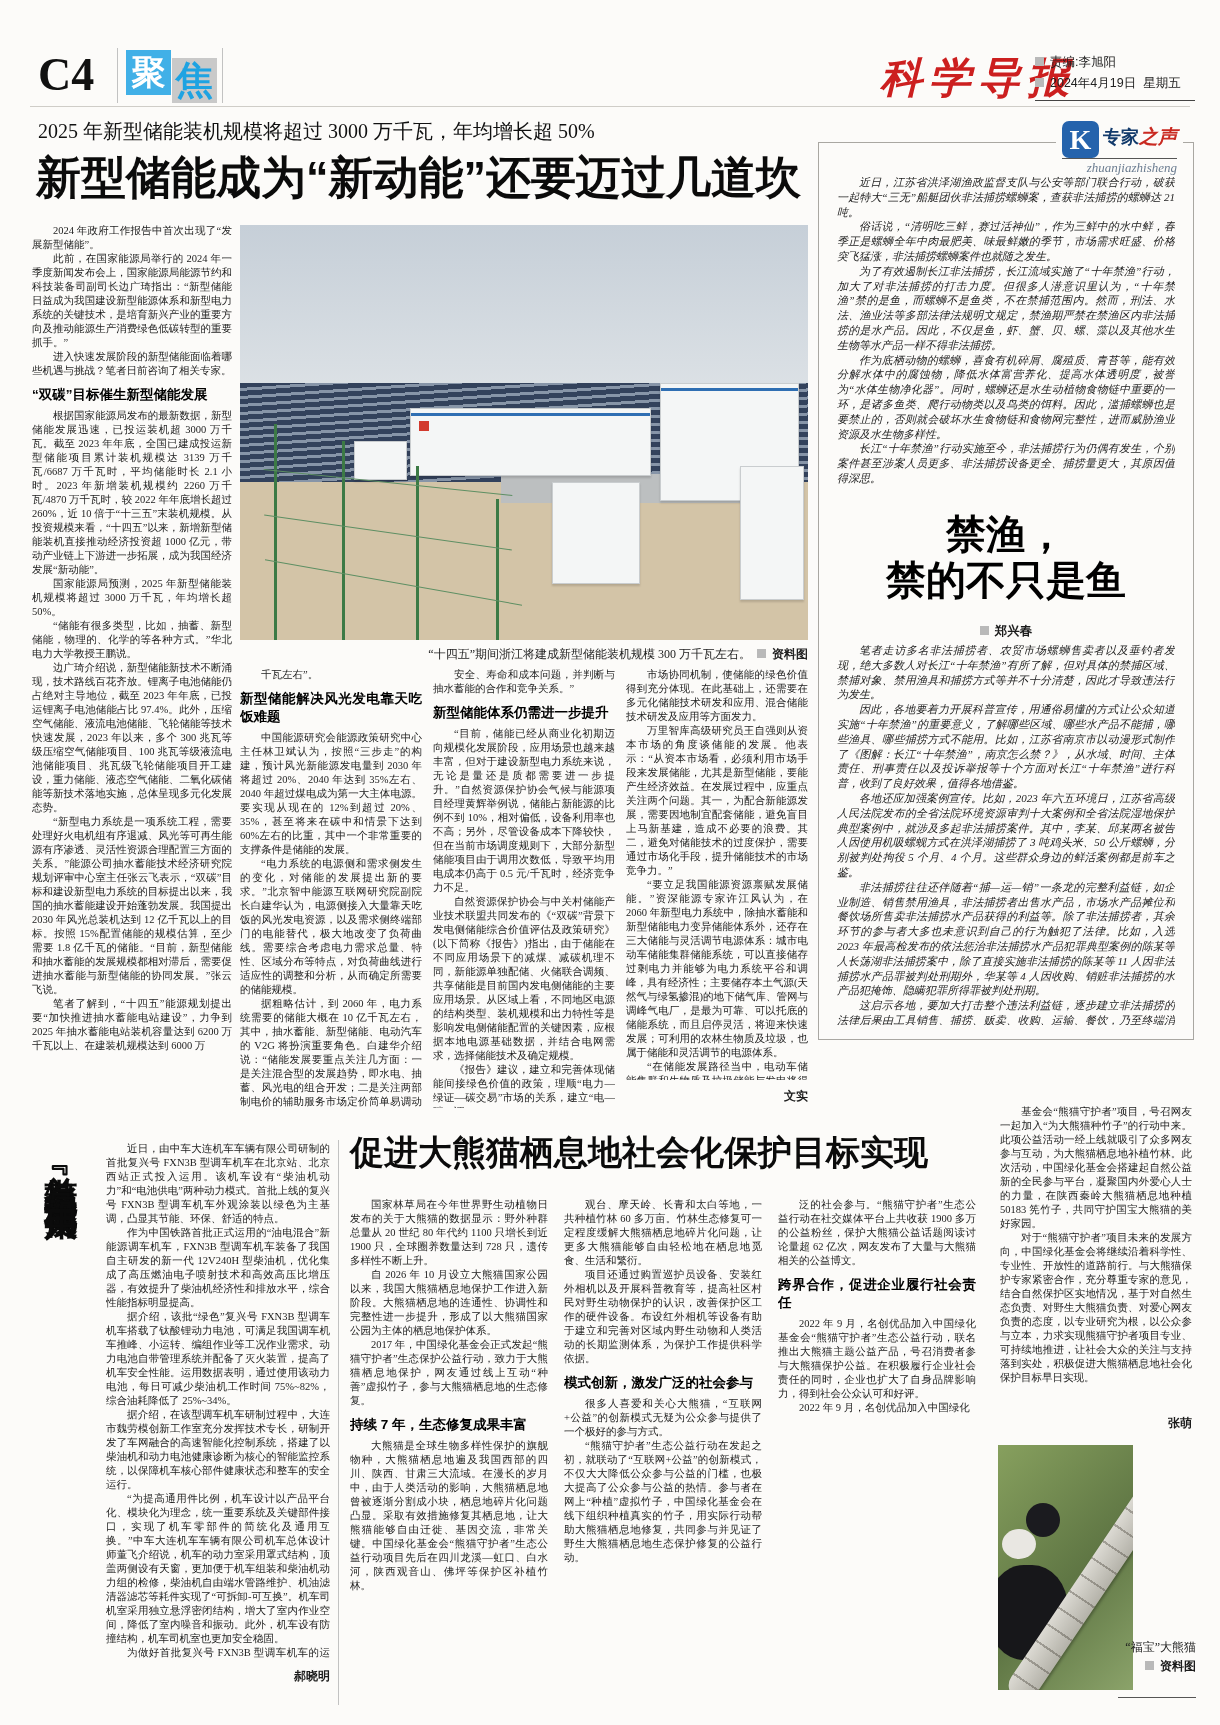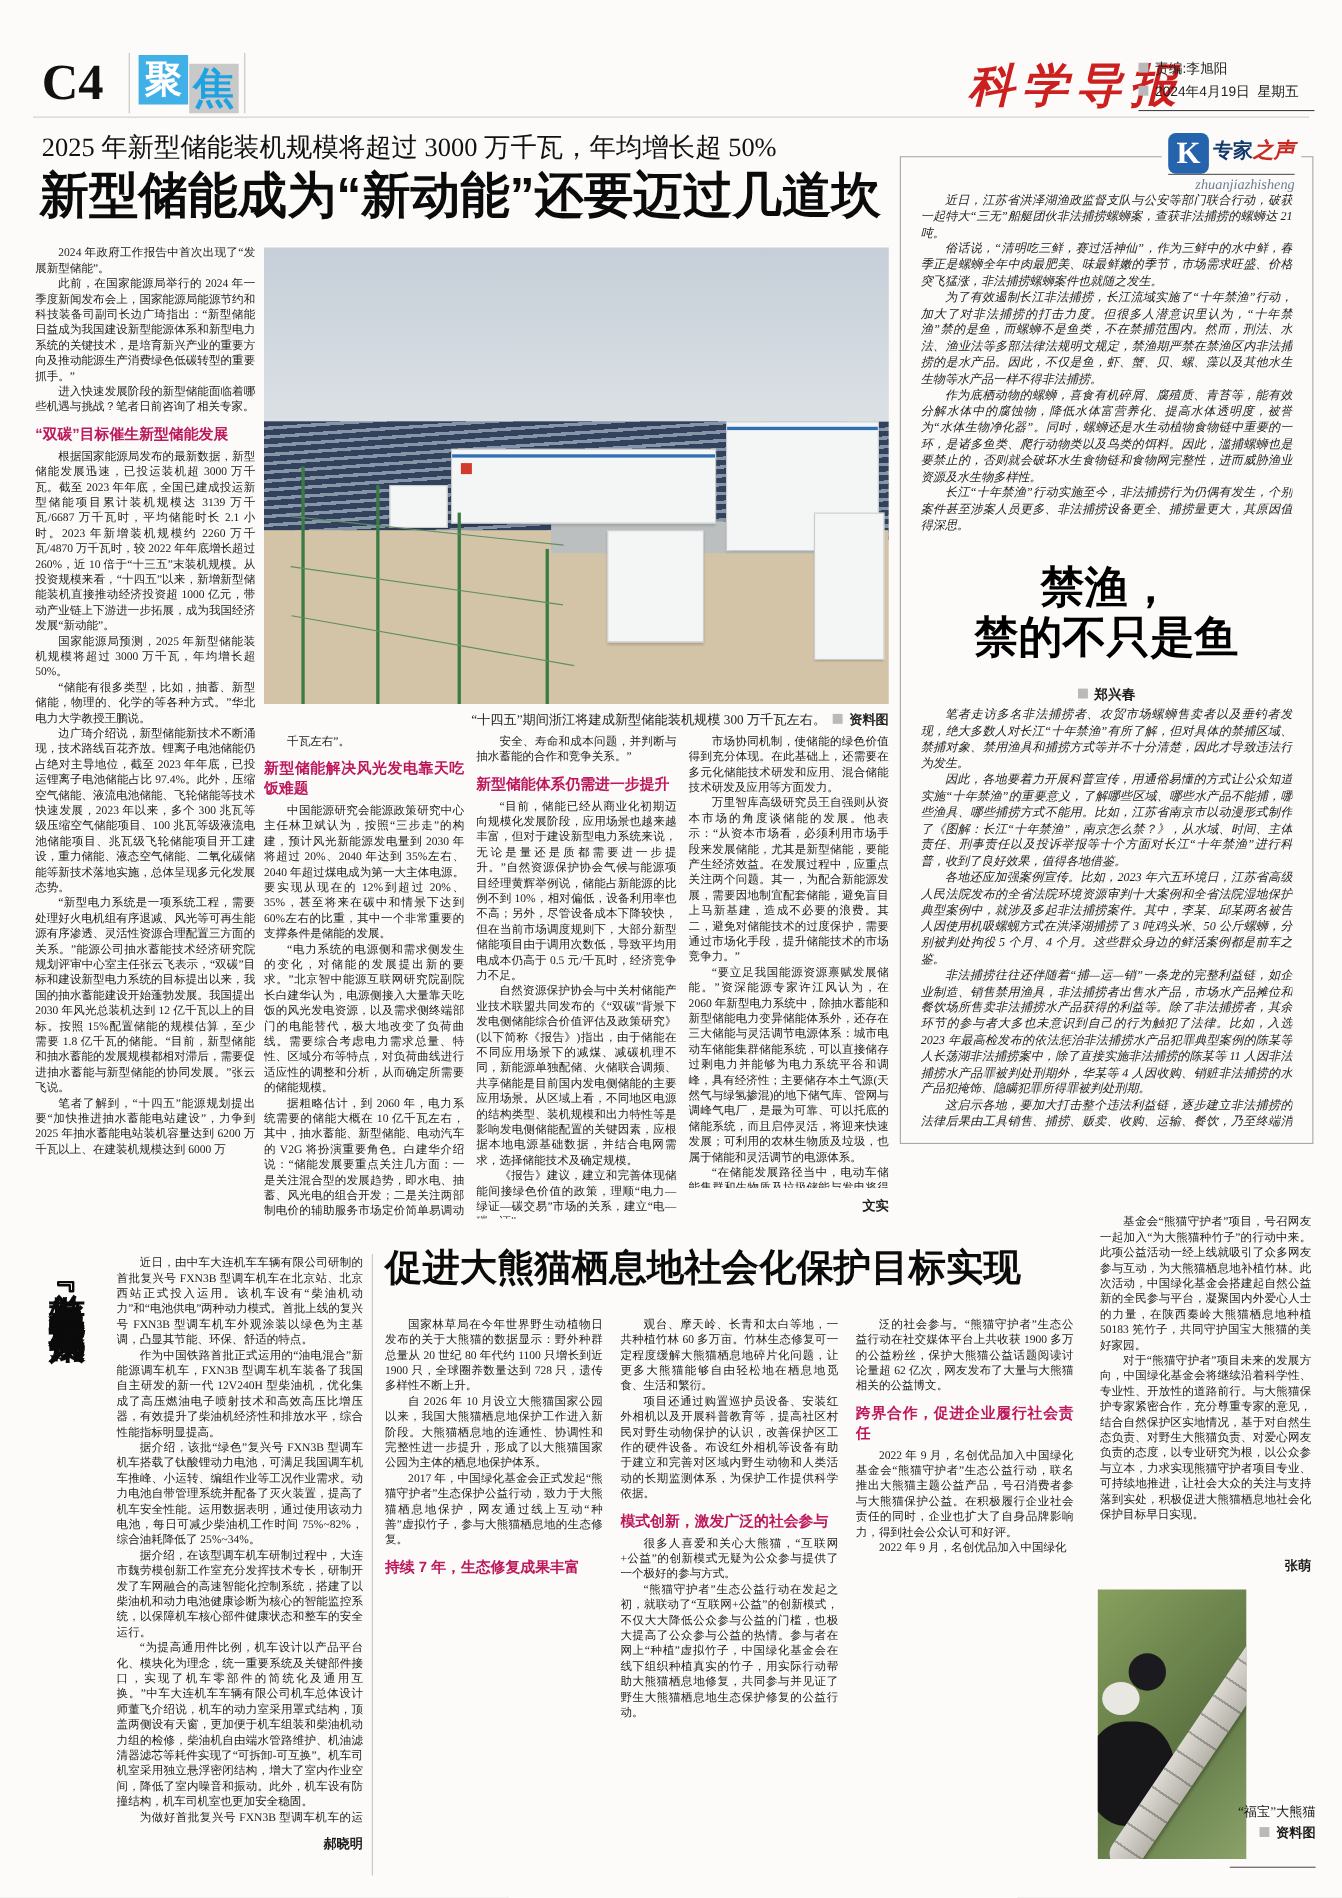--- a/index.html
+++ b/index.html
@@ -12,28 +12,28 @@
   .logo-sq{width:45px;height:45px;display:flex;align-items:center;justify-content:center;
            font-weight:bold;font-size:34px;font-family:"Liberation Serif",serif;}
   .logo-ju{background:#41b0e7;color:#fff;}
   .logo-jiao{background:#c9c9c9;color:#1ea3e2;font-size:38px;}
   .masthead{font-size:42px;font-weight:bold;font-style:italic;color:#cc1f1f;letter-spacing:7px;
             font-family:"Liberation Serif",serif;}
   .hinfo{font-size:12.5px;font-family:"Liberation Sans",sans-serif;color:#222;line-height:21px;}
   .sq{display:inline-block;width:9px;height:9px;background:#b9b9b9;margin-right:6px;}
   .hrule{height:1px;background:#cfcdc8;}
   
-  .kicker{font-size:24px;color:#111;font-family:Liberation Serif, serif;}
+  .kicker{font-size:20px;color:#111;font-family:Liberation Serif, serif;}
   .lead-hl{font-size:45px;font-weight:bold;font-family:"Liberation Sans","DejaVu Sans",sans-serif;
            color:#0b0b0b;letter-spacing:0px;white-space:nowrap;}
   .col{overflow:hidden;text-align:justify;}
   .col .para{margin:0;text-indent:2em;font-size:10.5px;line-height:14px;}
   .colL .para{line-height:14px;}
   .subhead{margin:8px 0 5px 0;font-size:13.5px;font-weight:bold;
-           font-family:"Liberation Sans",sans-serif;color:#be185d;}
+           font-family:"Liberation Sans",sans-serif;color:#000000;}
   .byline{font-weight:bold;font-size:12px;font-family:"Liberation Sans",sans-serif;}
   .caption{font-size:12px;color:#222;text-align:right;}
   
   .photo{overflow:hidden;background:linear-gradient(#c6cfd8 0%,#dde2e6 42%,#e6e8e9 47%);}
   .pv-field{position:absolute;left:0;right:0;top:38%;height:26%;
     background:repeating-linear-gradient(176deg,#33425c 0 5px,#8795a8 5px 8px);}
   .pv-sand{position:absolute;left:0;right:0;top:62%;bottom:0;background:#d3c4a7;}
   .pv-pad{position:absolute;background:#bcbfc0;}
   .pv-box{position:absolute;background:#f4f6f6;border:1px solid #c9cdcf;box-shadow:0 2px 2px rgba(0,0,0,.15);}
   .pv-band{position:absolute;left:0;right:0;top:4px;height:3px;background:#2f6fb3;}
@@ -190,20 +190,21 @@
     </div>
   <div class="abs byline" style="left:106px;top:1668px;width:224px;text-align:right;">郝晓明</div>
   <div class="abs vdiv" style="left:338px;top:1140px;height:565px;"></div>
 
   <h2 class="abs panda-hl" style="left:350px;top:1130px;margin:0;">促进大熊猫栖息地社会化保护目标实现</h2>
   <div class="abs col" style="left:350px;top:1198px;width:198px;height:505px;">
       <p class="para">国家林草局在今年世界野生动植物日发布的关于大熊猫的数据显示：野外种群总量从 20 世纪 80 年代约 1100 只增长到近 1900 只，全球圈养数量达到 728 只，遗传多样性不断上升。</p>
       <p class="para">自 2026 年 10 月设立大熊猫国家公园以来，我国大熊猫栖息地保护工作进入新阶段。大熊猫栖息地的连通性、协调性和完整性进一步提升，形成了以大熊猫国家公园为主体的栖息地保护体系。</p>
       <p class="para">2017 年，中国绿化基金会正式发起“熊猫守护者”生态保护公益行动，致力于大熊猫栖息地保护，网友通过线上互动“种善”虚拟竹子，参与大熊猫栖息地的生态修复。</p>
       <h3 class="subhead">持续 7 年，生态修复成果丰富</h3>
+      <p class="para">大熊猫是全球生物多样性保护的旗舰物种，大熊猫栖息地遍及我国西部的四川、陕西、甘肃三大流域。在漫长的岁月中，由于人类活动的影响，大熊猫栖息地曾被逐渐分割成小块，栖息地碎片化问题凸显。采取有效措施修复其栖息地，让大熊猫能够自由迁徙、基因交流，非常关键。中国绿化基金会“熊猫守护者”生态公益行动项目先后在四川龙溪—虹口、白水河，陕西观音山、佛坪等保护区补植竹林。</p>
     </div>
   <div class="abs col" style="left:564px;top:1198px;width:198px;height:505px;">
       <p class="para">观台、摩天岭、长青和太白等地，一共种植竹林 60 多万亩。竹林生态修复可一定程度缓解大熊猫栖息地碎片化问题，让更多大熊猫能够自由轻松地在栖息地觅食、生活和繁衍。</p>
       <p class="para">项目还通过购置巡护员设备、安装红外相机以及开展科普教育等，提高社区村民对野生动物保护的认识，改善保护区工作的硬件设备。布设红外相机等设备有助于建立和完善对区域内野生动物和人类活动的长期监测体系，为保护工作提供科学依据。</p>
       <h3 class="subhead">模式创新，激发广泛的社会参与</h3>
       <p class="para">很多人喜爱和关心大熊猫，“互联网+公益”的创新模式无疑为公众参与提供了一个极好的参与方式。</p>
       <p class="para">“熊猫守护者”生态公益行动在发起之初，就联动了“互联网+公益”的创新模式，不仅大大降低公众参与公益的门槛，也极大提高了公众参与公益的热情。参与者在网上“种植”虚拟竹子，中国绿化基金会在线下组织种植真实的竹子，用实际行动帮助大熊猫栖息地修复，共同参与并见证了野生大熊猫栖息地生态保护修复的公益行动。</p>
     </div>
   <div class="abs col" style="left:778px;top:1198px;width:198px;height:505px;">
       <p class="para">泛的社会参与。“熊猫守护者”生态公益行动在社交媒体平台上共收获 1900 多万的公益粉丝，保护大熊猫公益话题阅读讨论量超 62 亿次，网友发布了大量与大熊猫相关的公益博文。</p>

